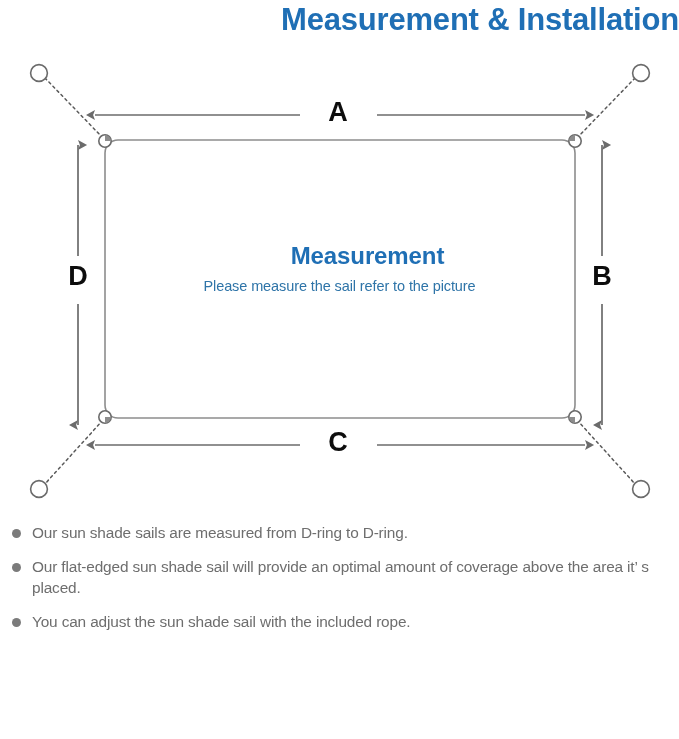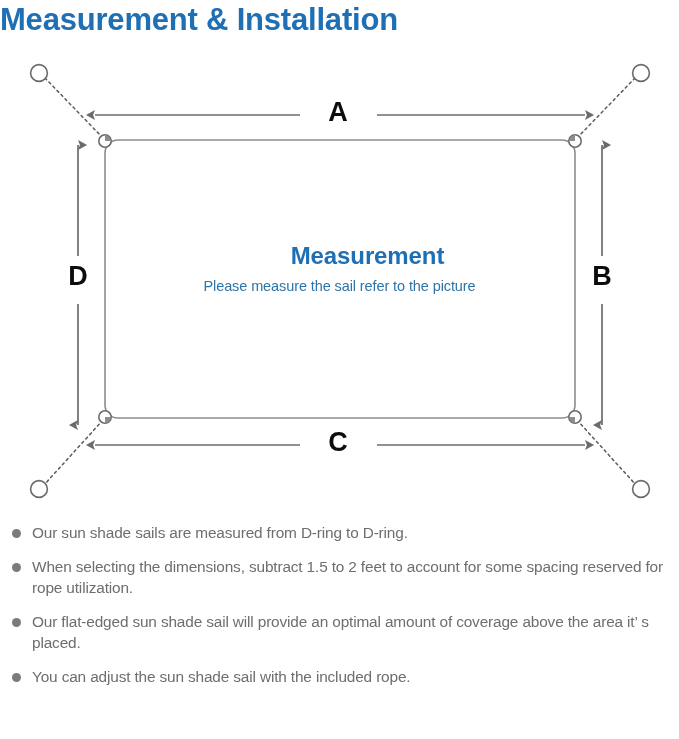--- a/index.html
+++ b/index.html
@@ -17,21 +17,21 @@
   }
 
   
   #page-title {
     position: absolute;
     left: 0;
     top: 0;
     width: 679px;
     height: 44px;
     line-height: 40px;
-    text-align: left;
+    text-align: right;
     font-size: 31px;
     font-weight: bold;
     color: #1f6fb5;
     letter-spacing: -0.2px;
     white-space: nowrap;
   }
 
   
   #diagram-wrap {
     position: absolute;
@@ -196,24 +196,20 @@
 </div>
 
 <div id="notes-list">
 
   <div class="note-item">
     <span class="note-bullet"></span>
     <span class="note-text">Our sun shade sails are measured from D-ring to D-ring.</span>
   </div>
 
 
-  <div class="note-item">
-    <span class="note-bullet"></span>
-    <span class="note-text">When selecting the dimensions, subtract 1.5 to 2 feet to account for some spacing reserved for rope utilization.</span>
-  </div>
 
   <div class="note-item">
     <span class="note-bullet"></span>
     <span class="note-text">Our flat-edged sun shade sail will provide an optimal amount of coverage above the area it’ s placed.</span>
   </div>
 
   <div class="note-item">
     <span class="note-bullet"></span>
     <span class="note-text">You can adjust the sun shade sail with the included rope.</span>
   </div>

